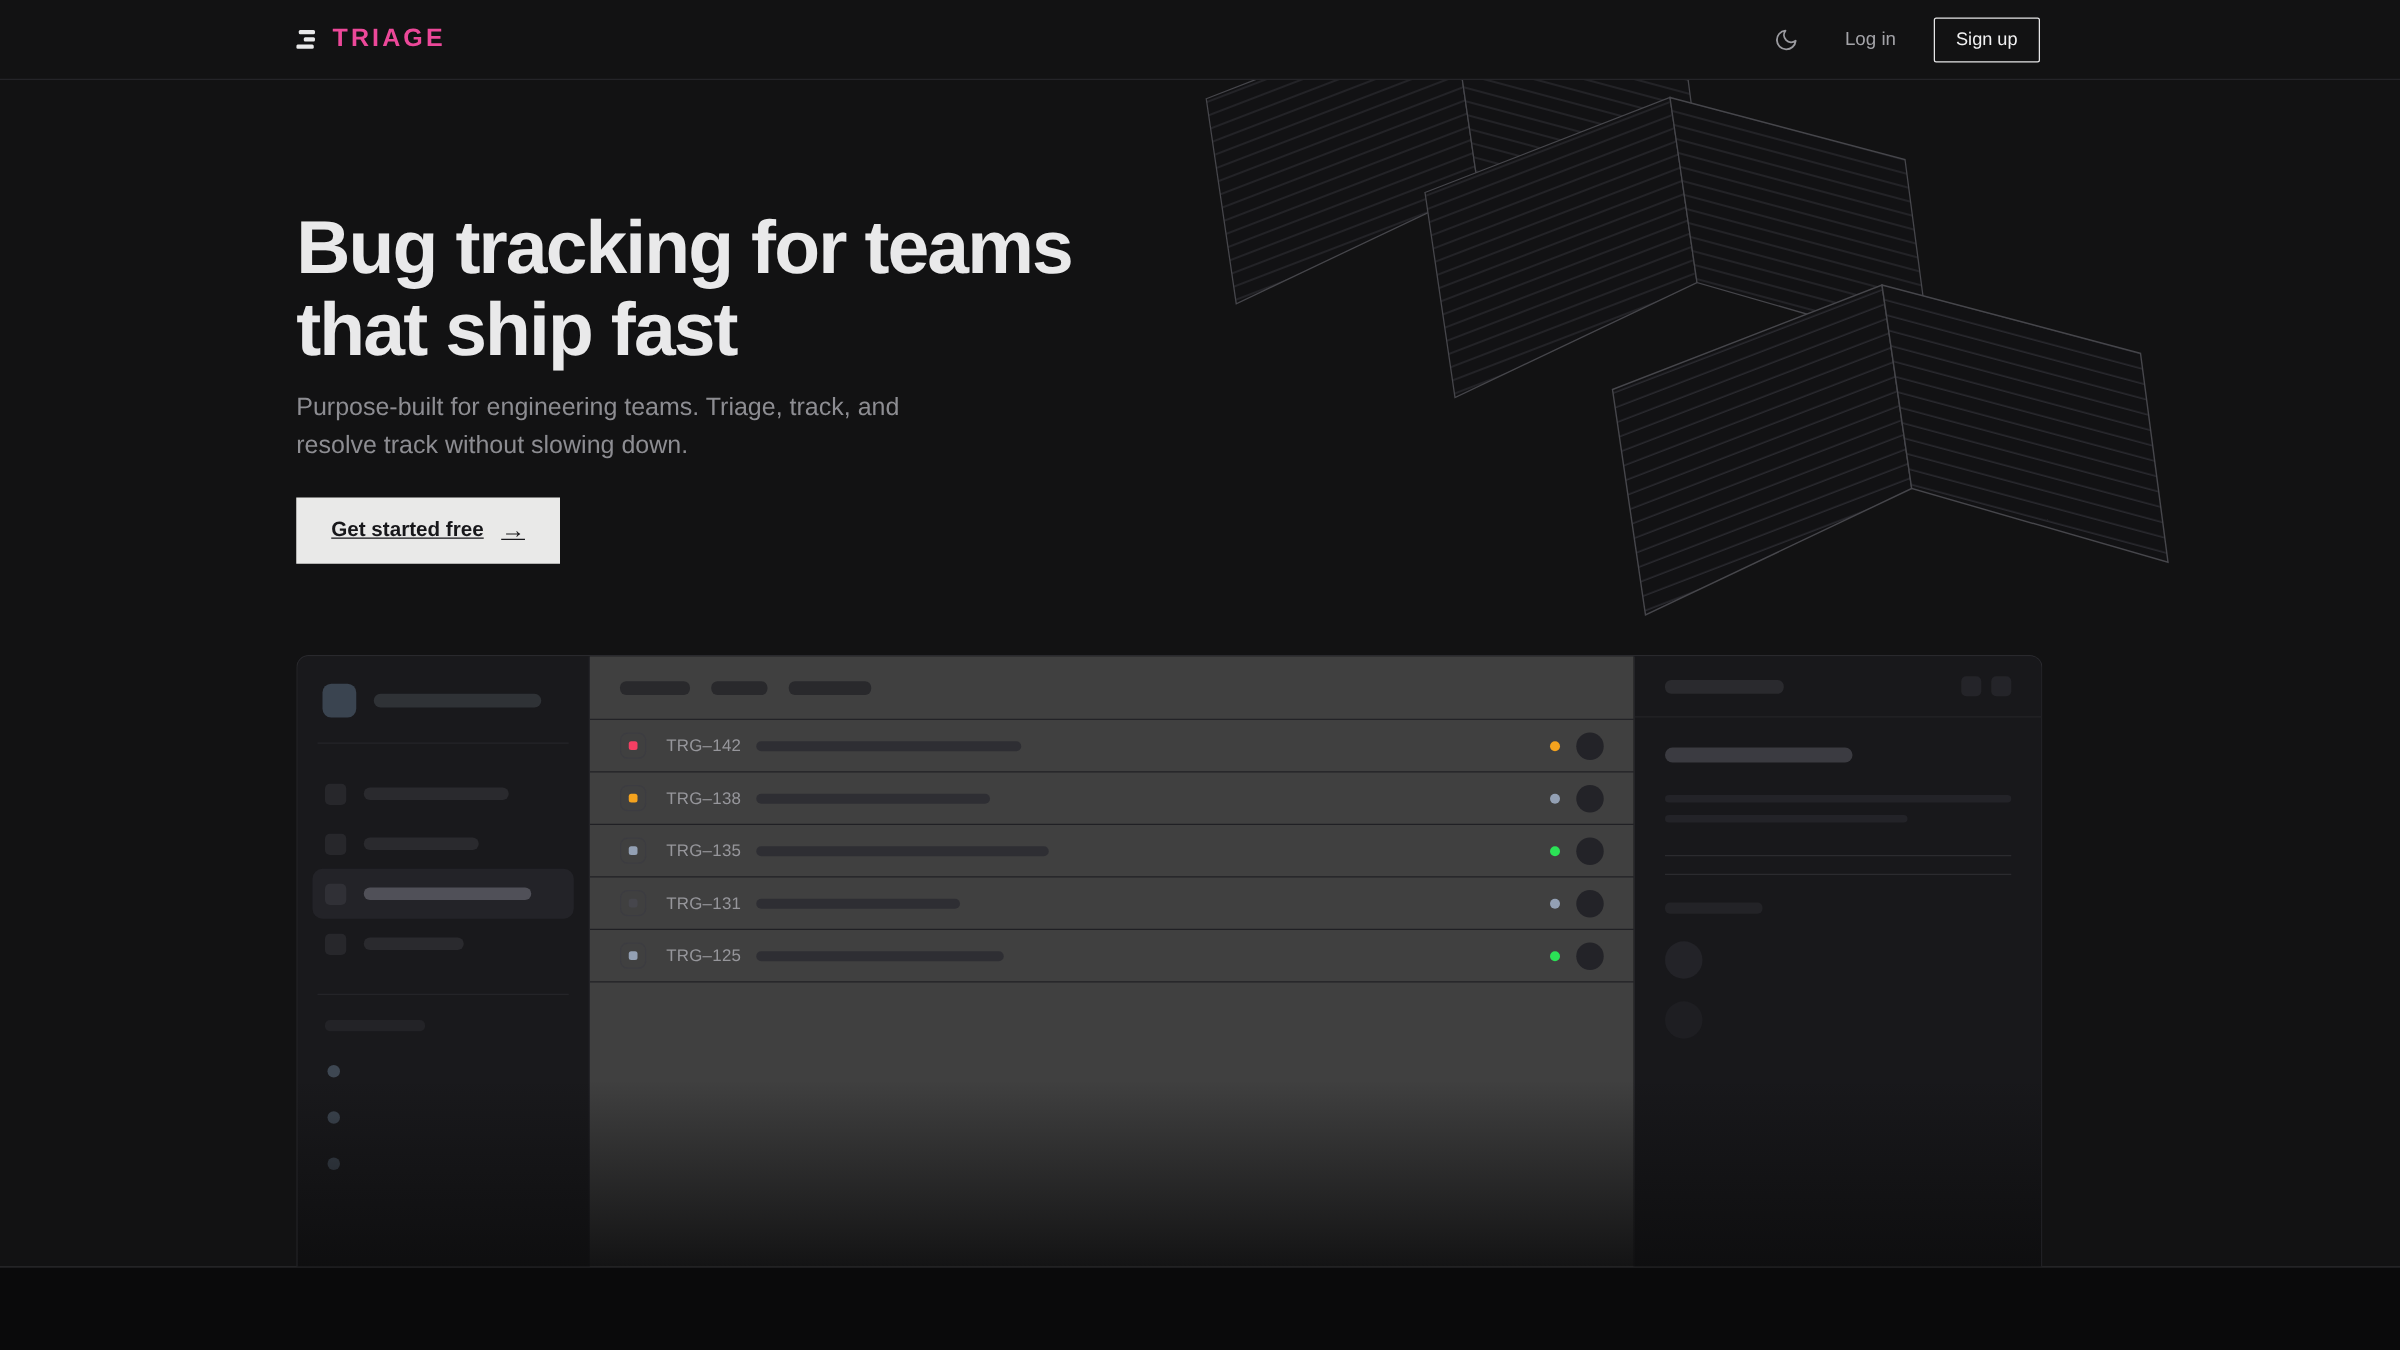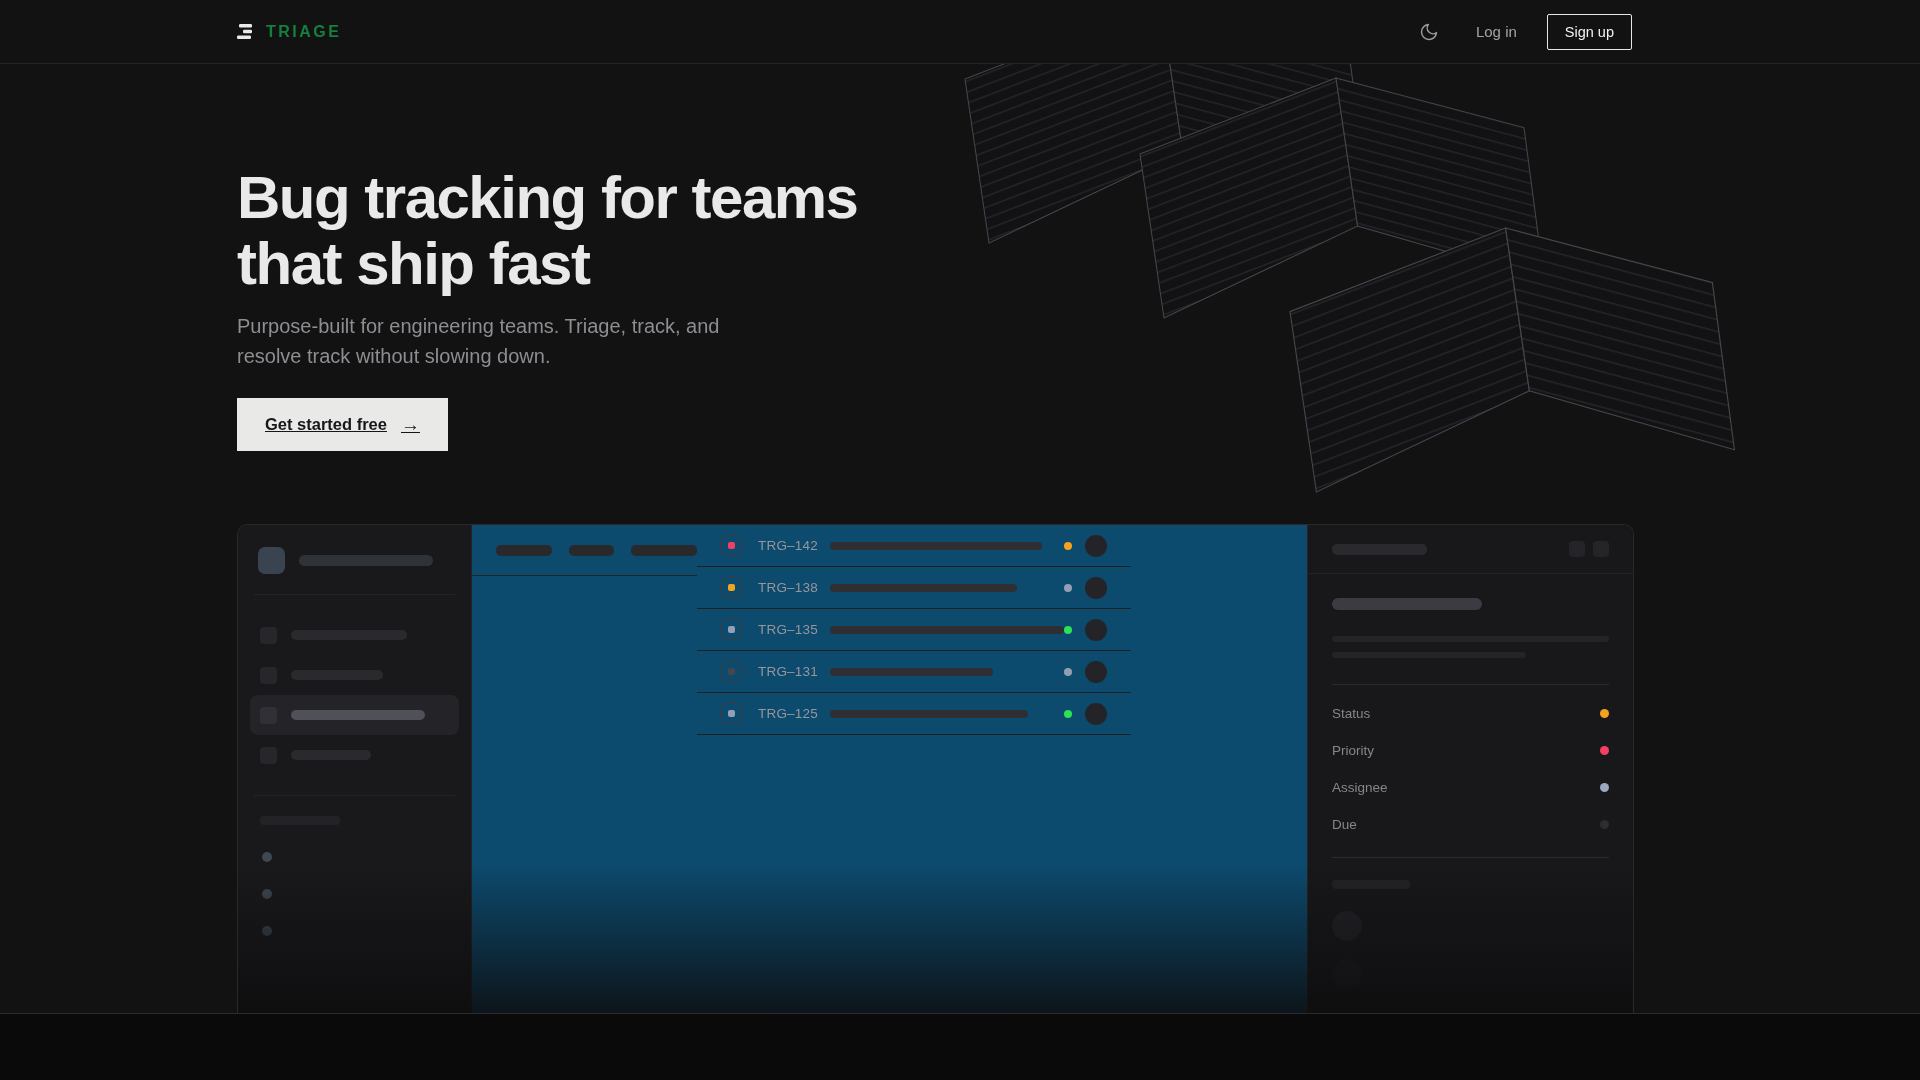--- a/index.html
+++ b/index.html
@@ -3,21 +3,21 @@
 <meta charset="utf-8">
 <style>
   html,body{margin:0;padding:0;width:1920px;height:1080px;overflow:hidden;background:#0a0a0b;
     font-family:"Liberation Sans","DejaVu Sans",sans-serif;}
 
   
   #nav{position:absolute;left:0;top:0;width:1920px;height:63px;background:#121213;
     border-bottom:1px solid #242428;z-index:20;}
   #nav-inner{position:absolute;left:237px;right:288px;top:0;height:63px;display:flex;align-items:center;}
   .brand{display:flex;align-items:center;gap:11px;}
-  .brand-text{color:#15803d;font-size:16px;font-weight:bold;letter-spacing:2.5px;}
+  .brand-text{color:#ec4899;font-size:20px;font-weight:bold;letter-spacing:2.5px;}
   .nav-right{margin-left:auto;display:flex;align-items:center;gap:30px;}
   .moon-btn{width:34px;height:34px;display:flex;align-items:center;justify-content:center;cursor:pointer;}
   .login{color:#a3a3a8;font-size:15px;cursor:pointer;}
   .signup{border:1px solid #e6e6e8;border-radius:2px;background:transparent;color:#f2f2f3;
     font-size:14.5px;padding:9px 17px;cursor:pointer;font-family:inherit;}
 
   
   #hero{position:absolute;left:0;top:63px;width:1920px;height:950px;background:#121213;
     border-bottom:1px solid #2b2b2e;overflow:hidden;z-index:5;}
   #headline{position:absolute;left:237px;top:62px;color:#e9e9ea;font-size:60px;line-height:66px;
@@ -49,21 +49,21 @@
   .sb-item{display:flex;align-items:center;height:24px;margin:0 12px;padding:8px 10px;border-radius:8px;}
   .sb-item.active{background:#232328;}
   .sb-sq{width:17px;height:17px;border-radius:4px;background:#27272b;flex:none;}
   .sb-item.active .sb-sq{background:#303036;}
   .sb-pill{margin-left:14px;height:10px;border-radius:5px;background:#2a2a2e;}
   .sb-item.active .sb-pill{background:#505058;}
   .sb-section-pill{margin:6px 0 0 22px;width:80px;height:9px;border-radius:4px;background:#232327;}
   .sb-dot{width:10px;height:10px;border-radius:50%;background:#3e4752;margin:27px 0 0 24px;}
 
   
-  #mk-list{flex:1;background:#0c4a6e;display:flex;flex-direction:row;min-width:0;}
+  #mk-list{flex:1;background:#404040;display:flex;flex-direction:column;min-width:0;}
   .list-header{height:50px;flex:none;border-bottom:1px solid #232327;display:flex;align-items:center;
     padding-left:24px;gap:17px;}
   .lh-pill{height:11px;border-radius:5px;background:#29292c;}
   .issue-row{height:41px;flex:none;border-bottom:1px solid #202024;display:flex;align-items:center;
     padding:0 24px;}
   .issue-row.hatched{background:#1d1d21
     repeating-linear-gradient(135deg,rgba(215,215,228,0.055) 0px,rgba(215,215,228,0.055) 1px,transparent 1px,transparent 10px);}
   .type-box{width:21px;height:21px;border:1.5px solid #3c3c41;border-radius:6px;box-sizing:border-box;
     display:flex;align-items:center;justify-content:center;flex:none;}
   .type-dot{width:7px;height:7px;border-radius:2px;}
@@ -257,41 +257,20 @@
         <div class="ph-actions">
           <div class="ph-sq"></div>
           <div class="ph-sq"></div>
         </div>
       </div>
       <div class="panel-body">
         <div class="pb-title"></div>
         <div class="pb-line1"></div>
         <div class="pb-line2"></div>
         <div class="pb-divider"></div>
-        <div class="fields-wrap">
-  <div class="field-row">
-    <span class="field-label">Status</span>
-    <div class="field-dot" style="background: rgb(245, 163, 30);"></div>
-  </div>
-
-  <div class="field-row">
-    <span class="field-label">Priority</span>
-    <div class="field-dot" style="background: rgb(244, 63, 99);"></div>
-  </div>
-
-  <div class="field-row">
-    <span class="field-label">Assignee</span>
-    <div class="field-dot" style="background: rgb(154, 168, 192);"></div>
-  </div>
-
-  <div class="field-row">
-    <span class="field-label">Due</span>
-    <div class="field-dot" style="background: rgb(44, 44, 49);"></div>
-  </div>
-</div>
         <div class="pb-divider" style="margin-top:14px"></div>
         <div class="pb-pill2"></div>
         <div class="pb-circle1"></div>
         <div class="pb-circle2"></div>
       </div>
     </div>
 
     <div id="mockup-fade"></div>
   </div>
 </div>

